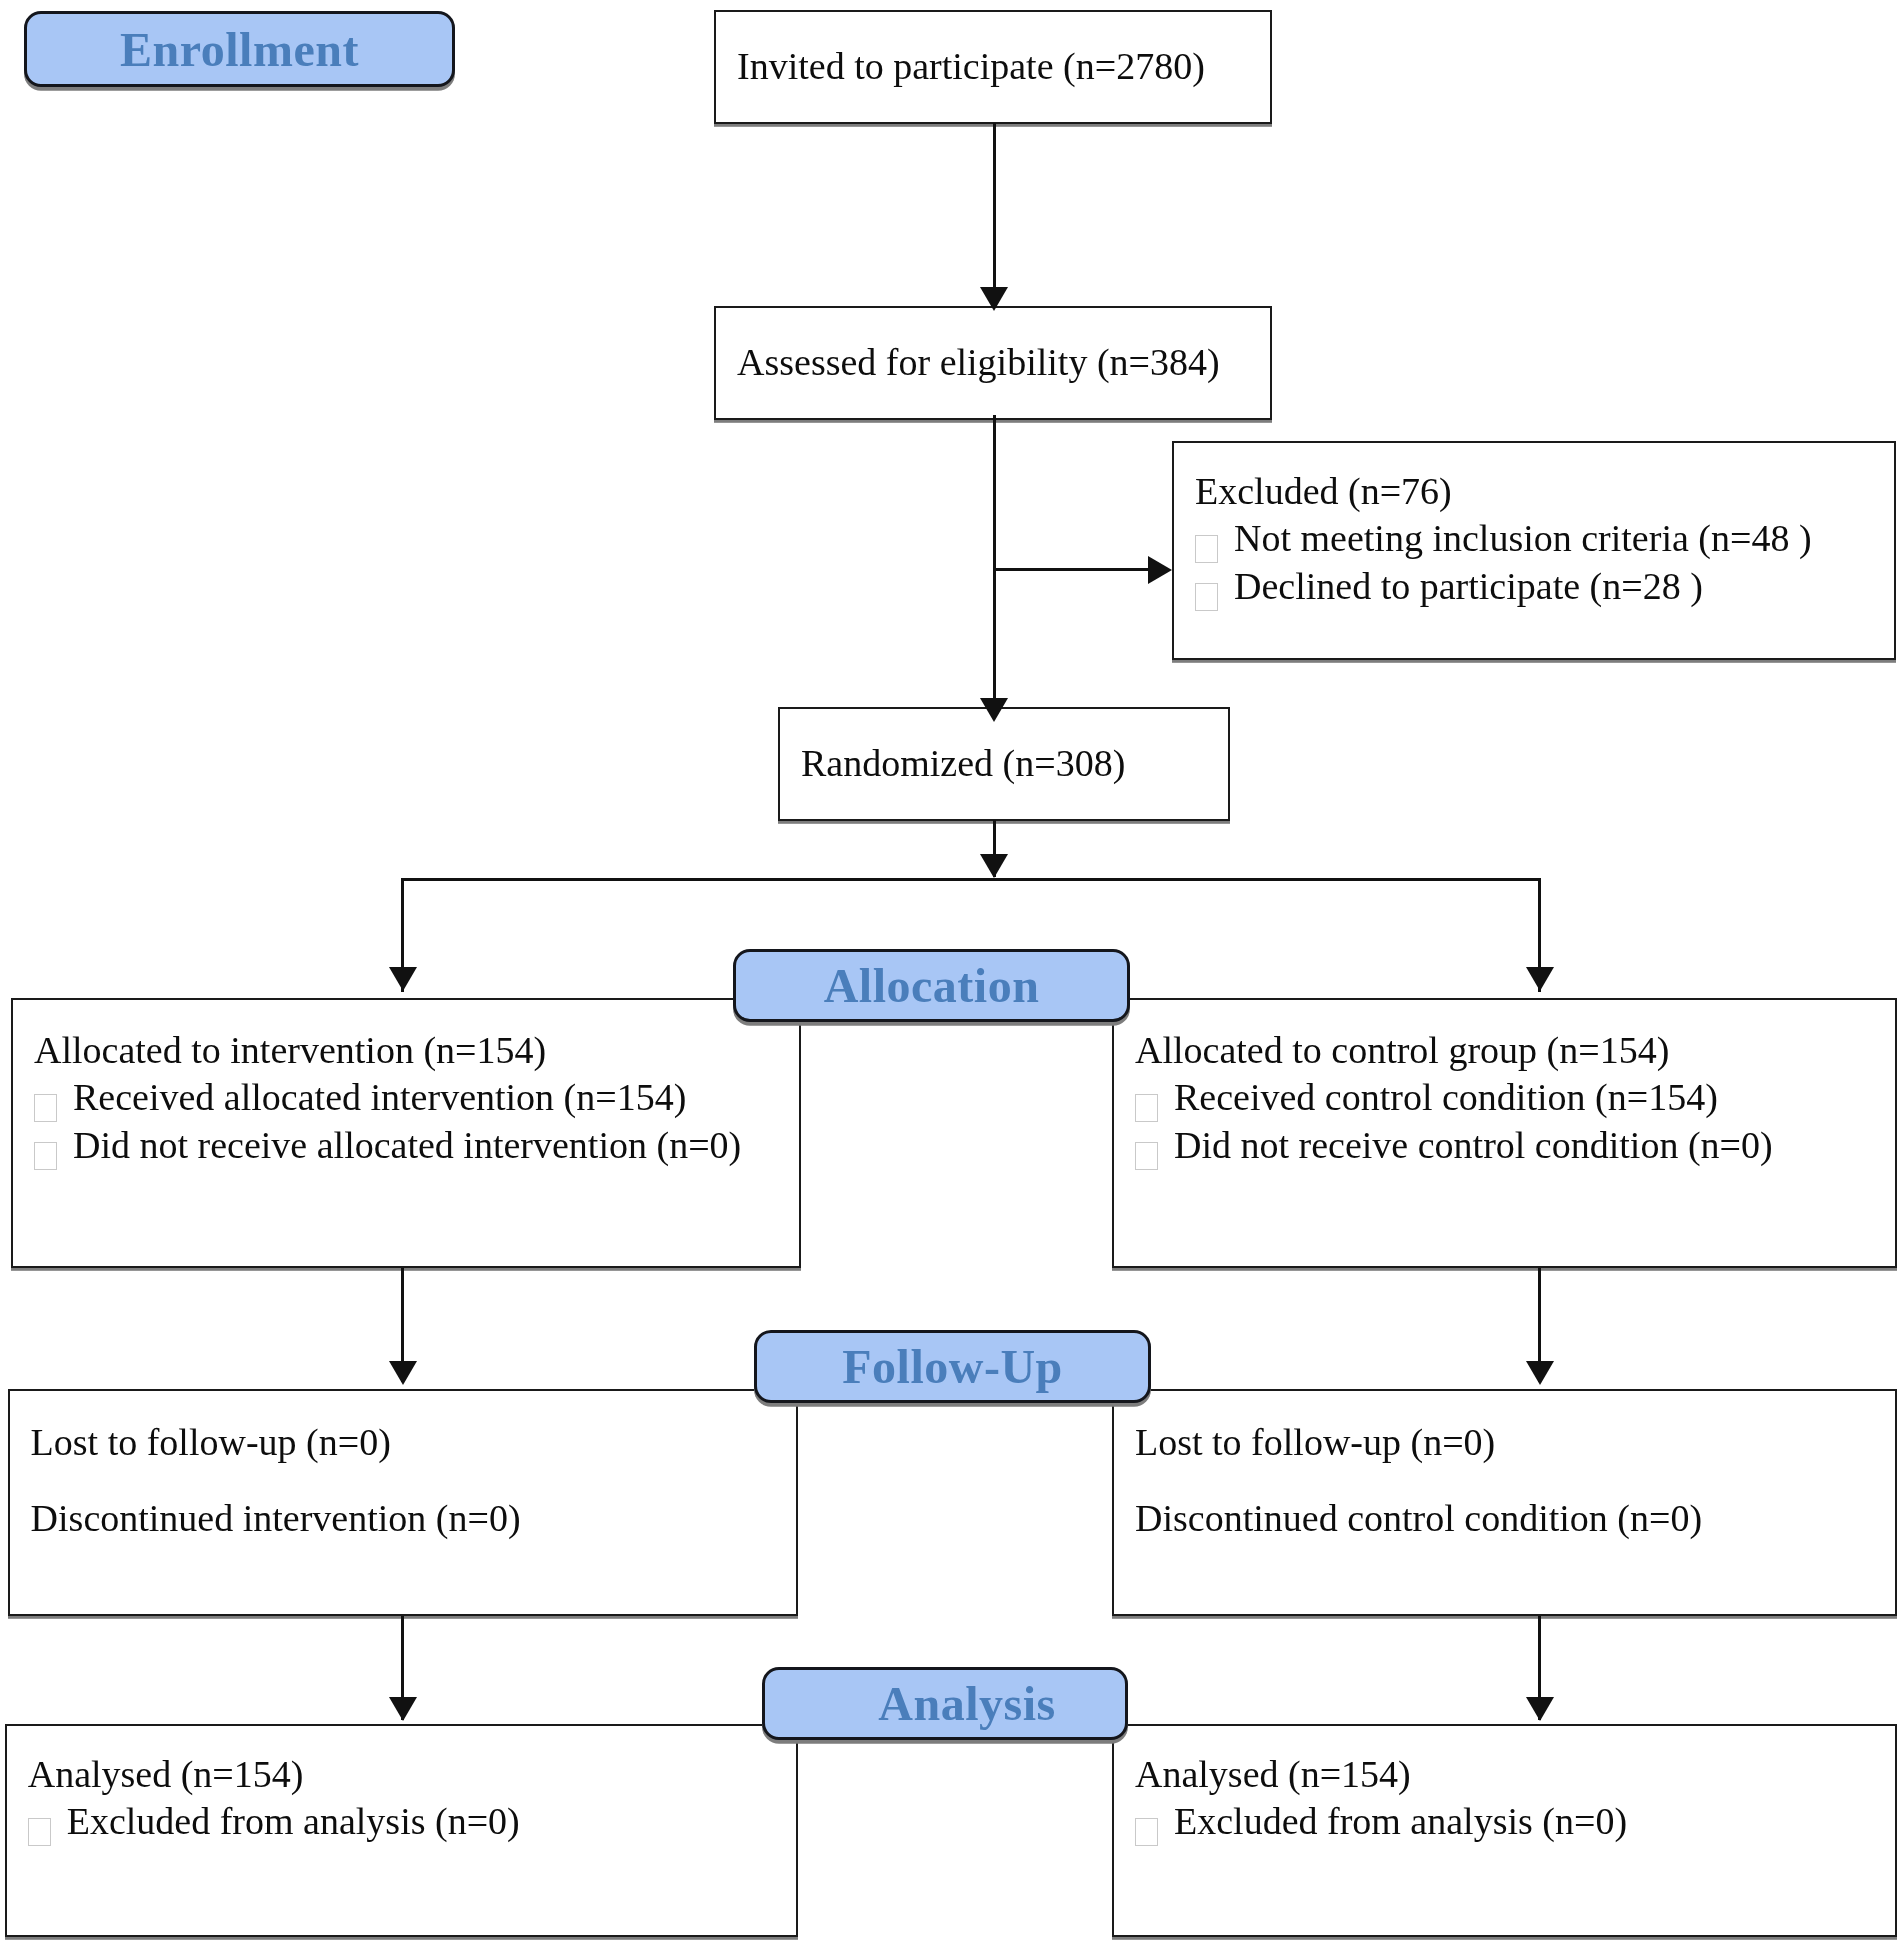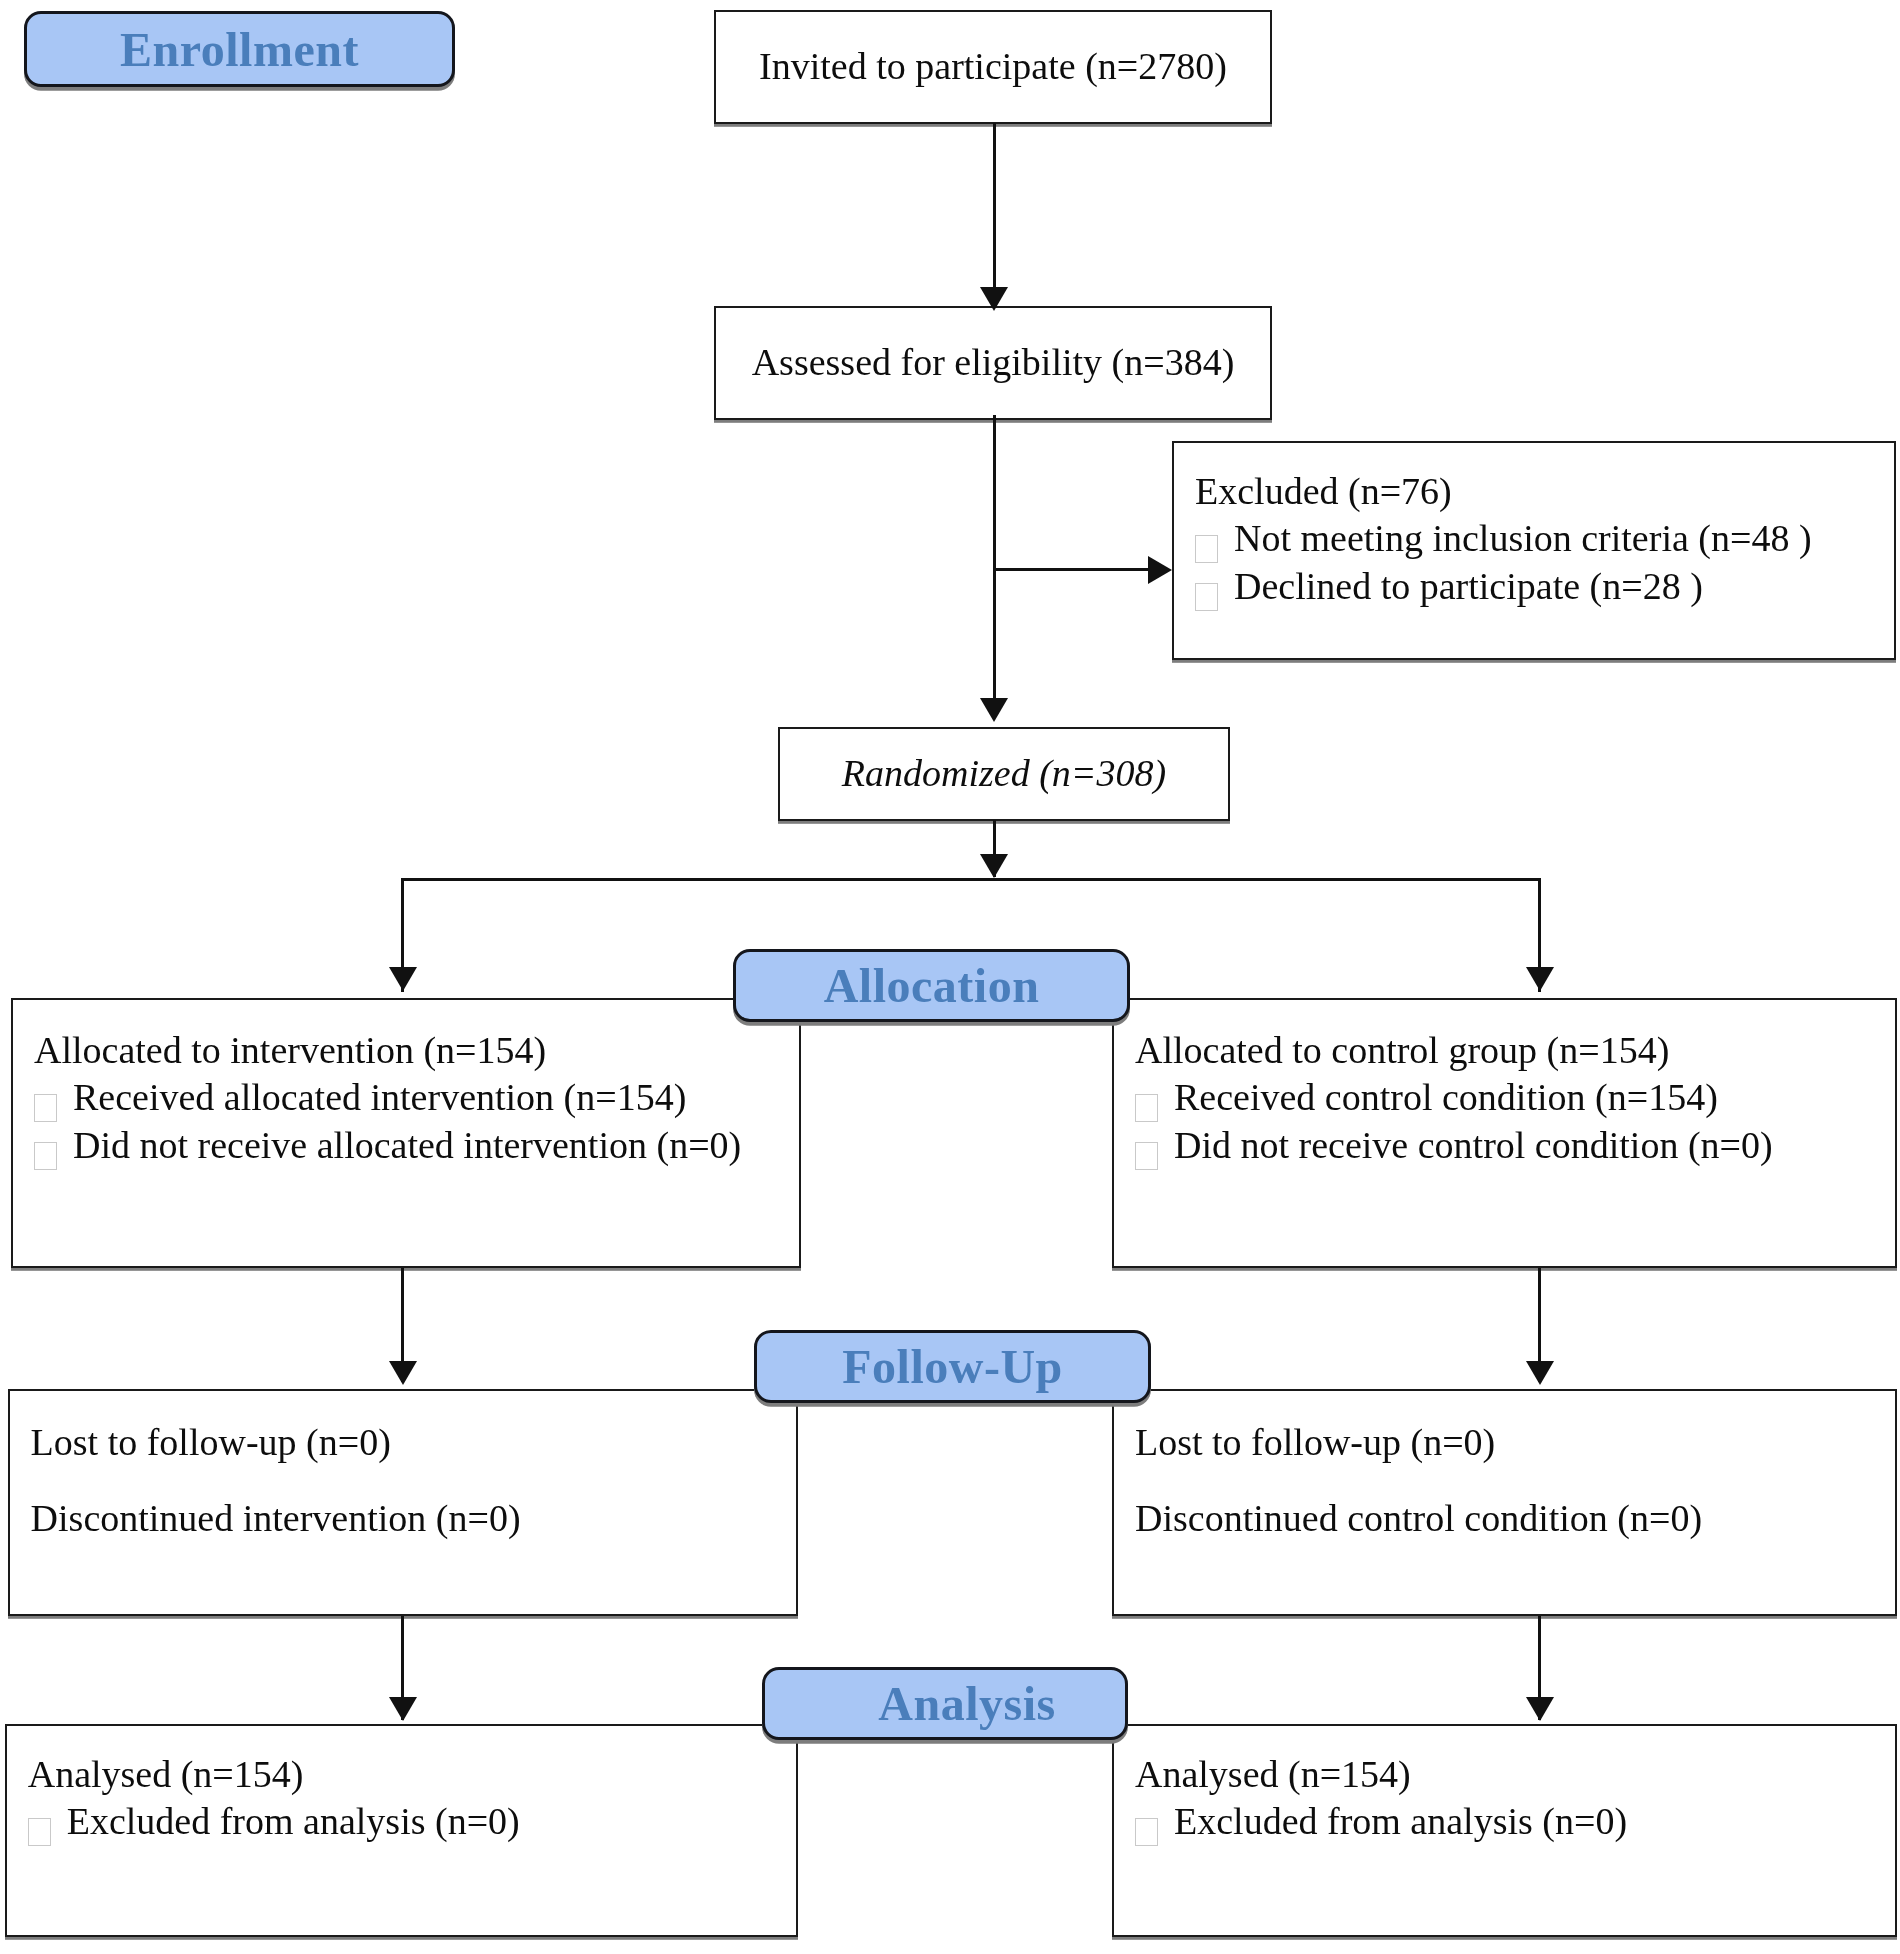--- a/index.html
+++ b/index.html
@@ -26,21 +26,21 @@
   }
   .fbox .inner {
     position: absolute;
     left: 0; right: 0;
     padding: 0 21px;
     box-sizing: border-box;
   }
   .fbox.center .inner {
     top: 50%;
     transform: translateY(-50%);
-    text-align: center;
+    text-align: left;
   }
   .fbox.topleft .inner {
     text-align: left;
   }
 
   .line-main {
     font-size: 38px;
     line-height: 1.26;
     color: #0d0d0d;
     white-space: nowrap;
@@ -155,21 +155,21 @@
         <span class="bullet-box"></span>
         <span>Not meeting inclusion criteria (n=48 )</span>
       </div>
       <div class="line-sub">
         <span class="bullet-box"></span>
         <span>Declined to participate (n=28 )</span>
       </div>
     </div>
   </div>
 
-  <div class="fbox center" style="left:778px; top:727px; width:452px; height:94px;font-style:italic;">
+  <div class="fbox center" style="left:778px; top:707px; width:452px; height:114px;">
     <div class="inner">
       <div class="line-main">Randomized (n=308)</div>
     </div>
   </div>
 
   <div class="vline" style="left:993px; top:820px; height:57px;"></div>
   <div class="arrow-down" style="left:980px; top:854px;"></div>
 
   <div class="hline" style="left:401px; top:878px; width:1139px;"></div>
 

